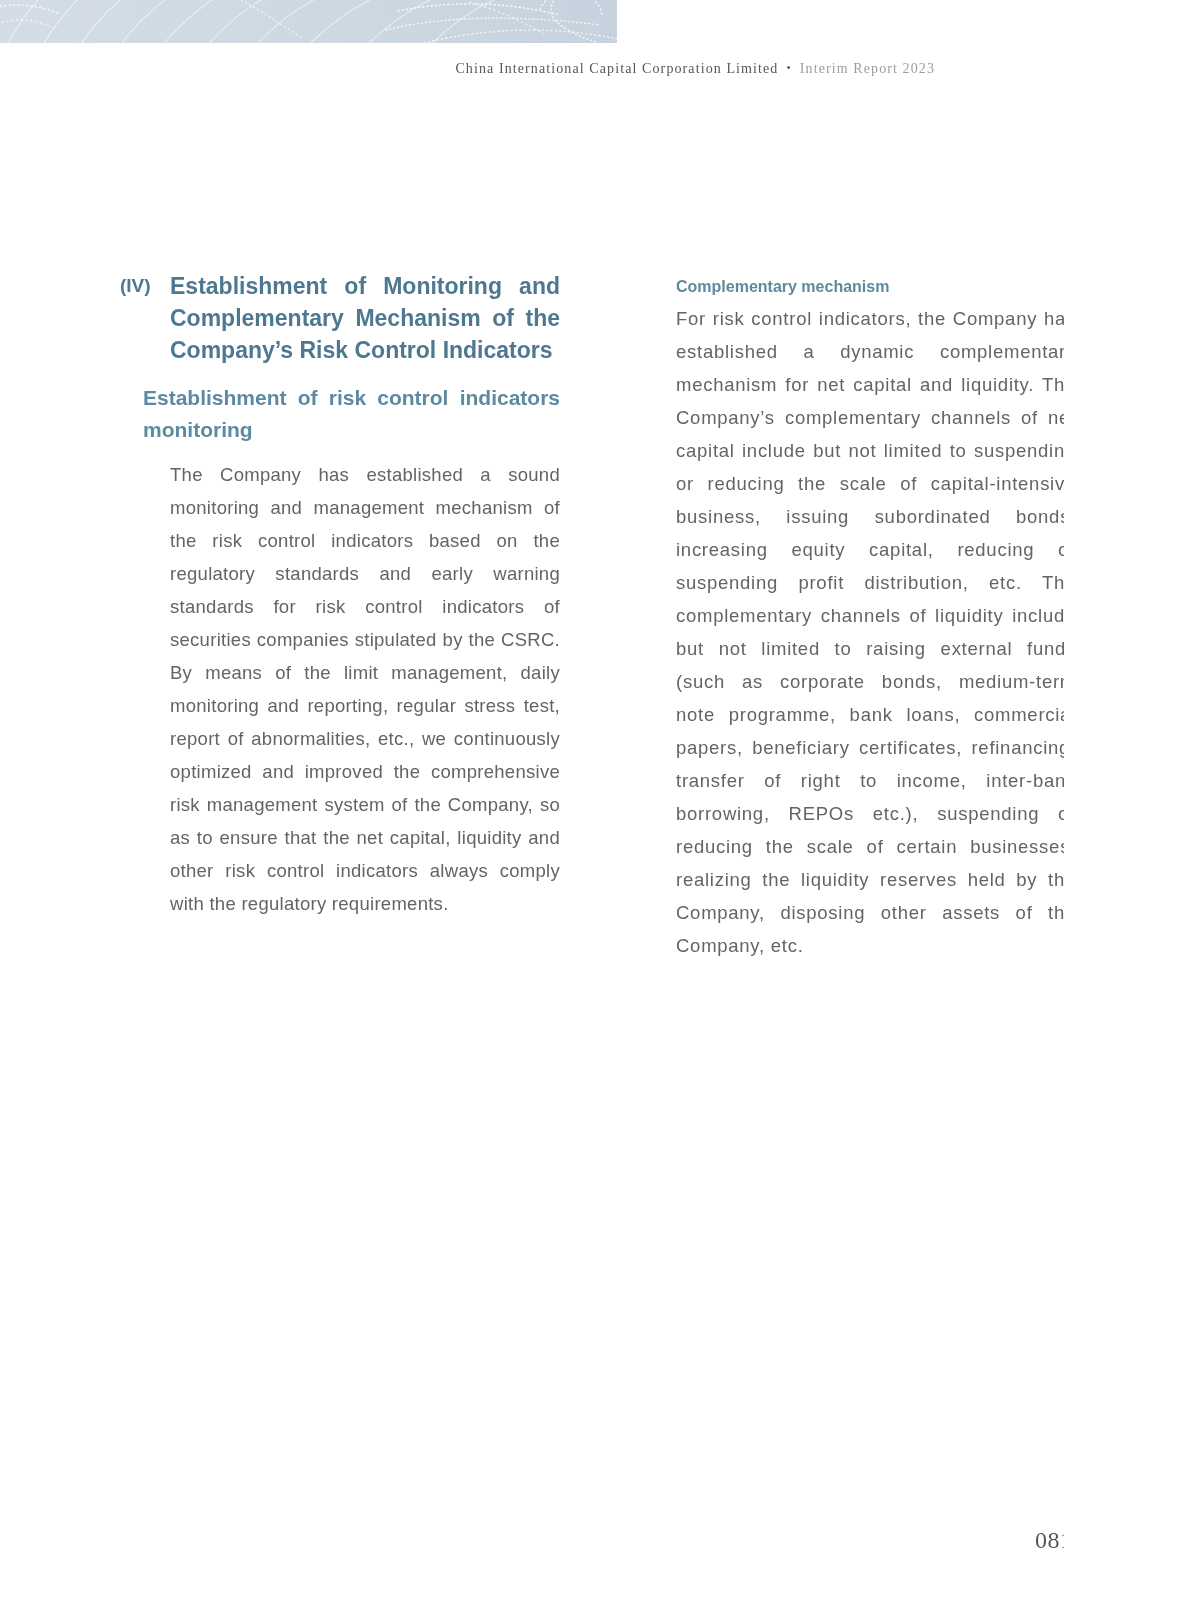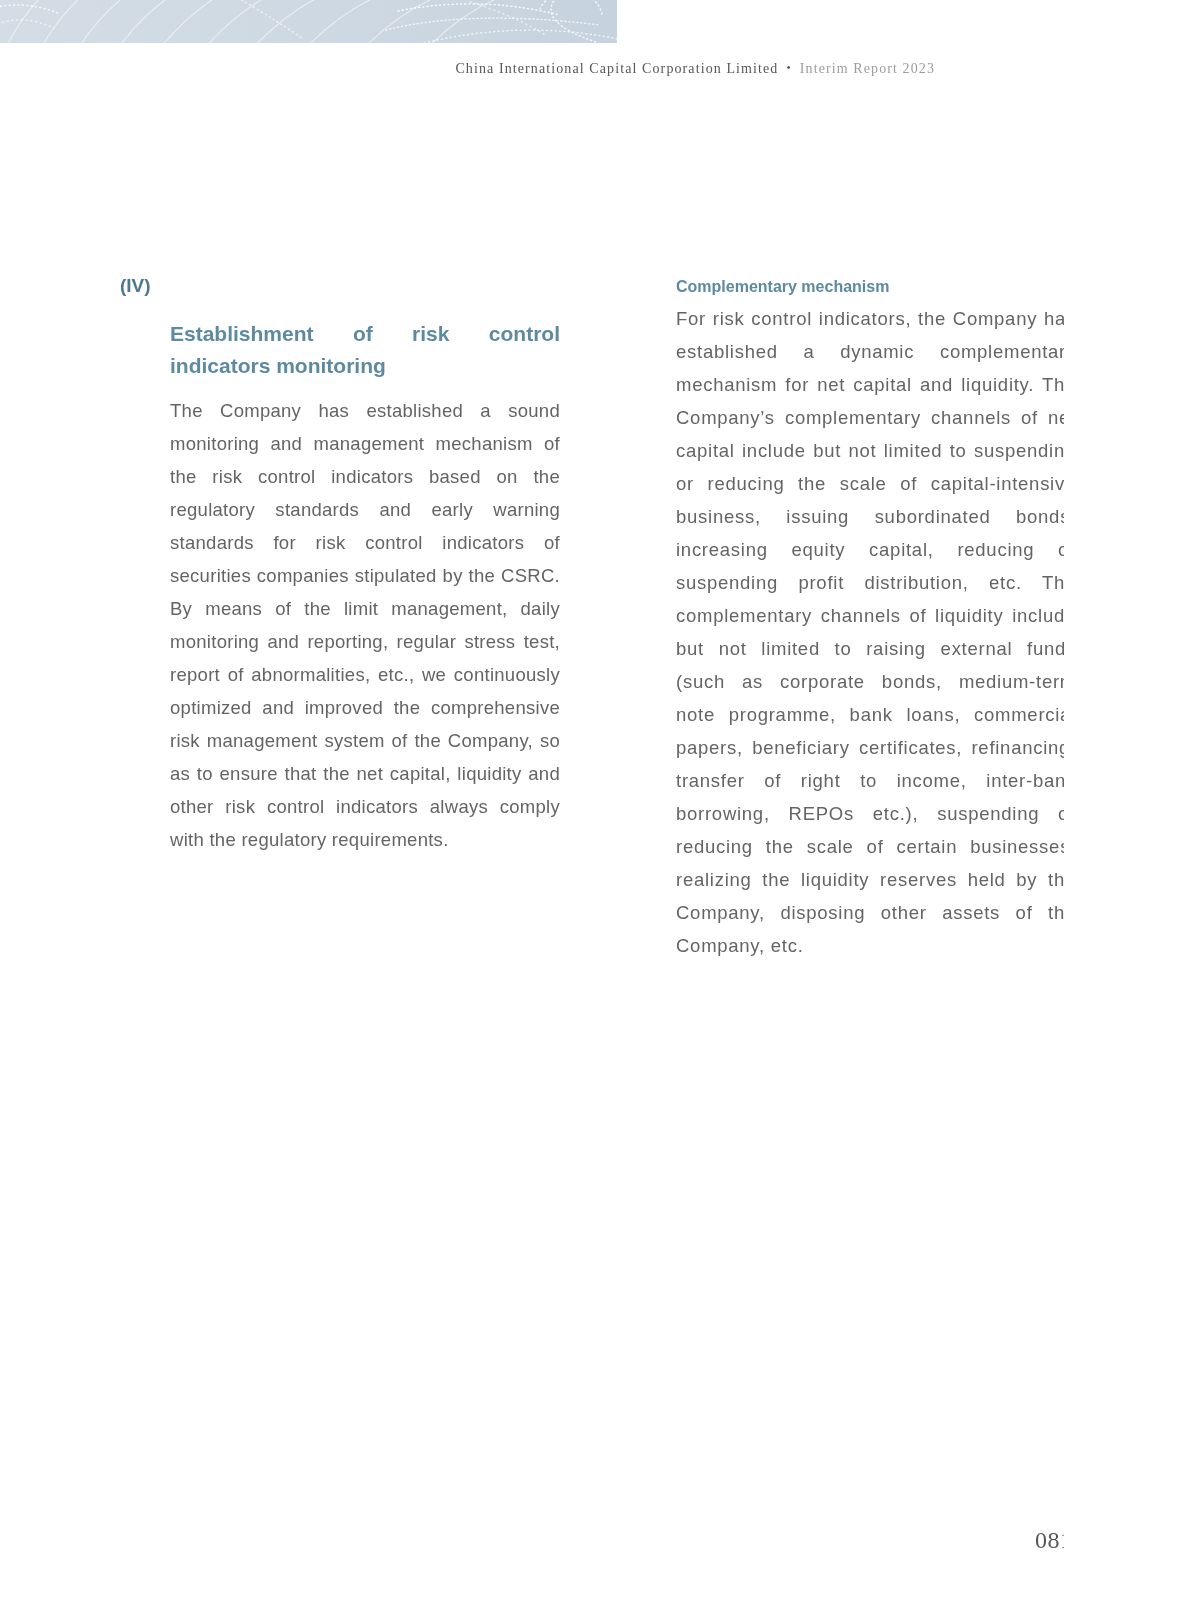--- a/index.html
+++ b/index.html
@@ -62,21 +62,21 @@
   }
   .section-title {
     flex: 1;
     font-weight: bold;
     font-size: 23px;
     line-height: 32px;
     color: var(--section-heading);
     text-align: justify;
   }
   .sub-title {
-    margin: 16px 0 0 50px;
+    margin: 16px 0 0 23px;
     font-weight: bold;
     font-size: 21px;
     line-height: 32px;
     color: var(--subsection-heading);
     text-align: justify;
   }
   .body-text {
     margin: 12px 0 0 50px;
     font-size: 18.5px;
     line-height: 33px;
@@ -148,20 +148,21 @@
     </g>
   </svg>
 
   <div class="header-line">
     <span>China International Capital Corporation Limited</span><span class="sep">•</span><span class="report">Interim Report 2023</span>
   </div>
 
   <div class="col-left">
     <div class="section-heading">
       <span class="section-label">(IV)</span>
+      <h1 class="section-title">Establishment of Monitoring and Complementary Mechanism of the Company’s Risk Control Indicators</h1>
     </div>
     <h2 class="sub-title">Establishment of risk control indicators monitoring</h2>
     <p class="body-text">The Company has established a sound monitoring and management mechanism of the risk control indicators based on the regulatory standards and early warning standards for risk control indicators of securities companies stipulated by the CSRC. By means of the limit management, daily monitoring and reporting, regular stress test, report of abnormalities, etc., we continuously optimized and improved the comprehensive risk management system of the Company, so as to ensure that the net capital, liquidity and other risk control indicators always comply with the regulatory requirements.</p>
   </div>
 
   <div class="col-right">
     <h2 class="sub-title">Complementary mechanism</h2>
     <p class="body-text">For risk control indicators, the Company has established a dynamic complementary mechanism for net capital and liquidity. The Company’s complementary channels of net capital include but not limited to suspending or reducing the scale of capital-intensive business, issuing subordinated bonds, increasing equity capital, reducing or suspending profit distribution, etc. The complementary channels of liquidity include but not limited to raising external funds (such as corporate bonds, medium-term note programme, bank loans, commercial papers, beneficiary certificates, refinancing, transfer of right to income, inter-bank borrowing, REPOs etc.), suspending or reducing the scale of certain businesses, realizing the liquidity reserves held by the Company, disposing other assets of the Company, etc.</p>
   </div>
 

